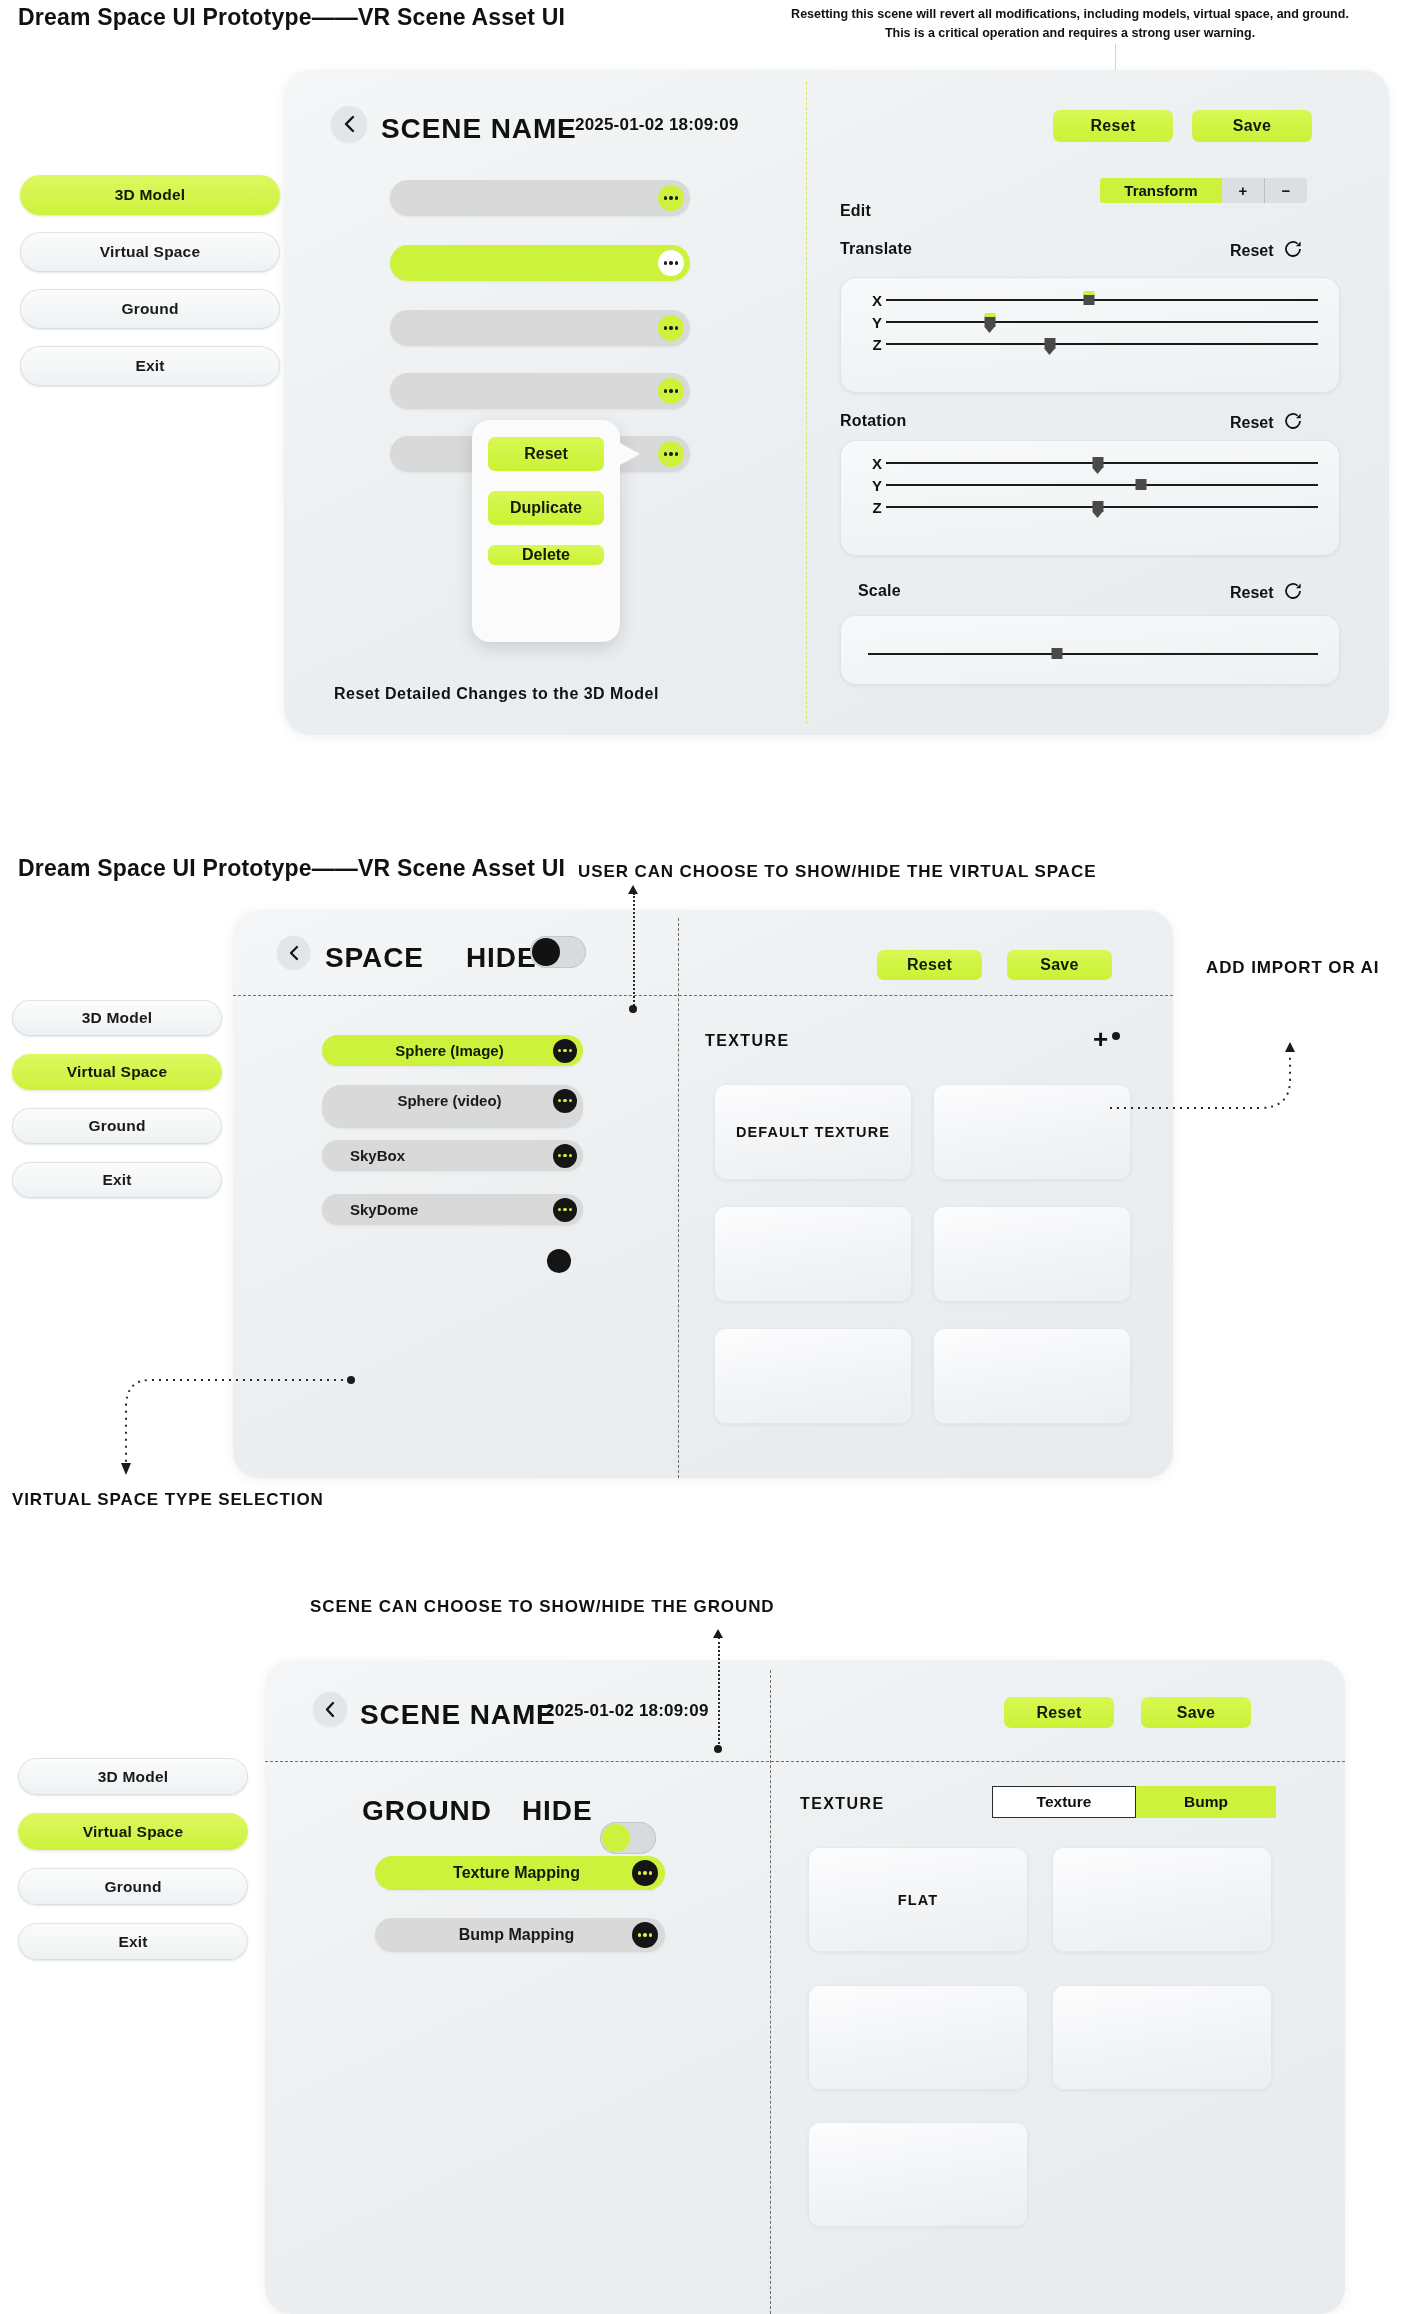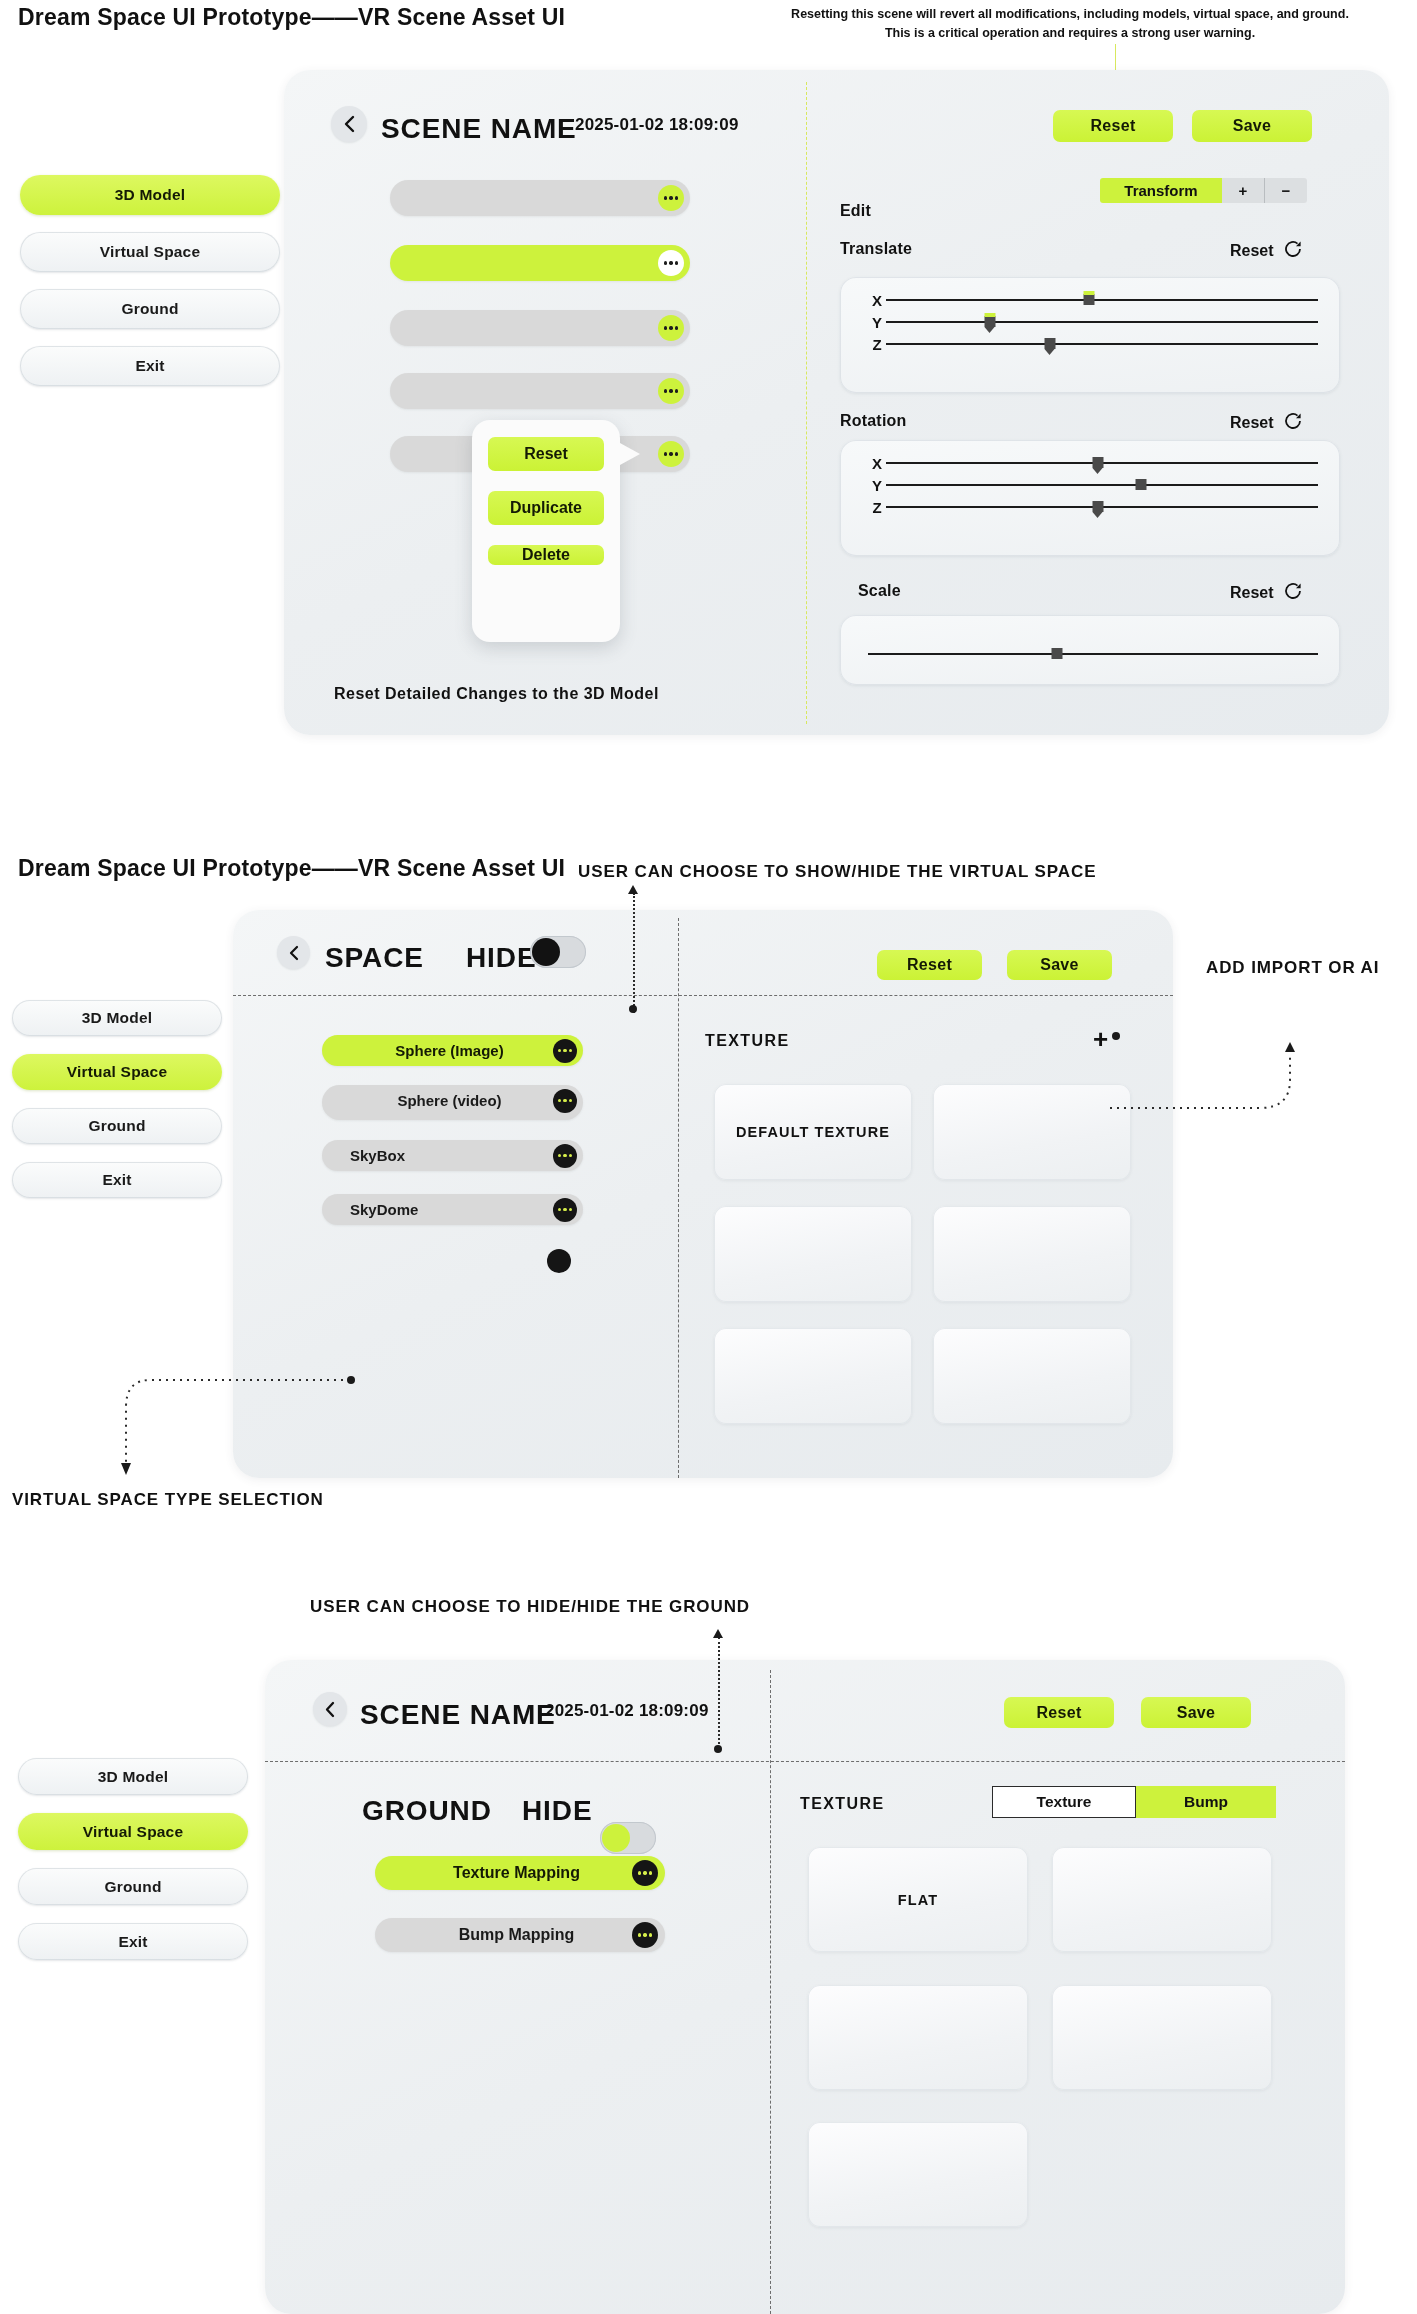--- a/index.html
+++ b/index.html
@@ -421,21 +421,21 @@
 <div class="abs vdash" style="left:678px;top:918px;height:560px;"></div>
 
 <div class="abs row-blank sel" style="left:322px;top:1035px;width:255px;height:31px;justify-content:space-between;padding:0 6px 0 0;">
   <span style="flex:1;text-align:center;font-size:15px;font-weight:bold;color:#141a05;padding-left:24px;">Sphere (Image)</span>
   <span class="dots-circ black" style="width:24px;height:24px;">
       <i></i>
       <i></i>
       <i></i>
     </span>
 </div>
-<div class="abs row-blank" style="left:322px;top:1085px;width:255px;height:31px;justify-content:flex-end;padding:0 6px 4px 0;">
+<div class="abs row-blank" style="left:322px;top:1085px;width:255px;height:31px;justify-content:flex-end;padding:0 6px 12px 0;">
   <span style="flex:1;text-align:center;font-size:15px;font-weight:bold;color:#1a1a1a;padding-left:24px;">Sphere (video)</span>
   <span class="dots-circ black" style="width:24px;height:24px;">
       <i></i>
       <i></i>
       <i></i>
     </span>
 </div>
 <div class="abs row-blank" style="left:322px;top:1140px;width:255px;height:31px;justify-content:space-between;padding:0 6px 0 0;">
   <span style="flex:1;text-align:left;font-size:15px;font-weight:bold;color:#1a1a1a;padding-left:28px;">SkyBox</span>
   <span class="dots-circ black" style="width:24px;height:24px;">
@@ -487,21 +487,21 @@
 </svg>
 <div class="abs dot-end" style="left:1112px;top:1032px;"></div>
 
 <div class="abs anno" style="left:12px;top:1490px;">VIRTUAL SPACE TYPE SELECTION</div>
 <svg class="leader" style="left:110px;top:1375px;width:250px;height:120px;">
   <path d="M240 5 L40 5 Q16 5 16 32 L16 90" fill="none" stroke="#2b2b2b" stroke-width="2" stroke-dasharray="2,5"></path>
   <path d="M11 88 L21 88 L16 100 Z" fill="#1a1a1a"></path>
 </svg>
 <div class="abs dot-end" style="left:347px;top:1376px;"></div>
 
-<div class="abs anno" style="left:310px;top:1597px;">USER CAN CHOOSE TO HIDE/HIDE THE GROUND</div>
+<div class="abs anno" style="left:310px;top:1597px;">SCENE CAN CHOOSE TO SHOW/HIDE THE GROUND</div>
 
 <div class="abs panel" style="left:265px;top:1660px;width:1080px;height:654px;"></div>
 
 <div class="abs" style="left:18px;top:1758px;width:230px;">
   <div class="side-btn" style="height:37px;margin-bottom:18px;">
     <span>3D Model</span>
   </div>
   <div class="side-btn active" style="height:37px;margin-bottom:18px;">
     <span>Virtual Space</span>
   </div>

